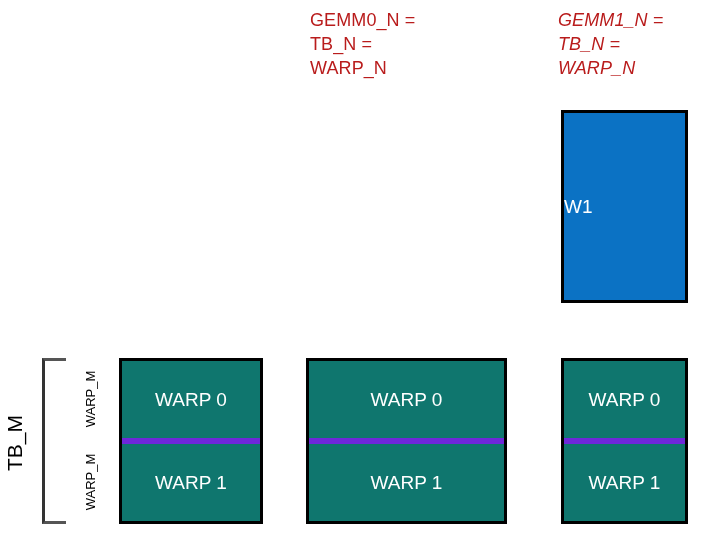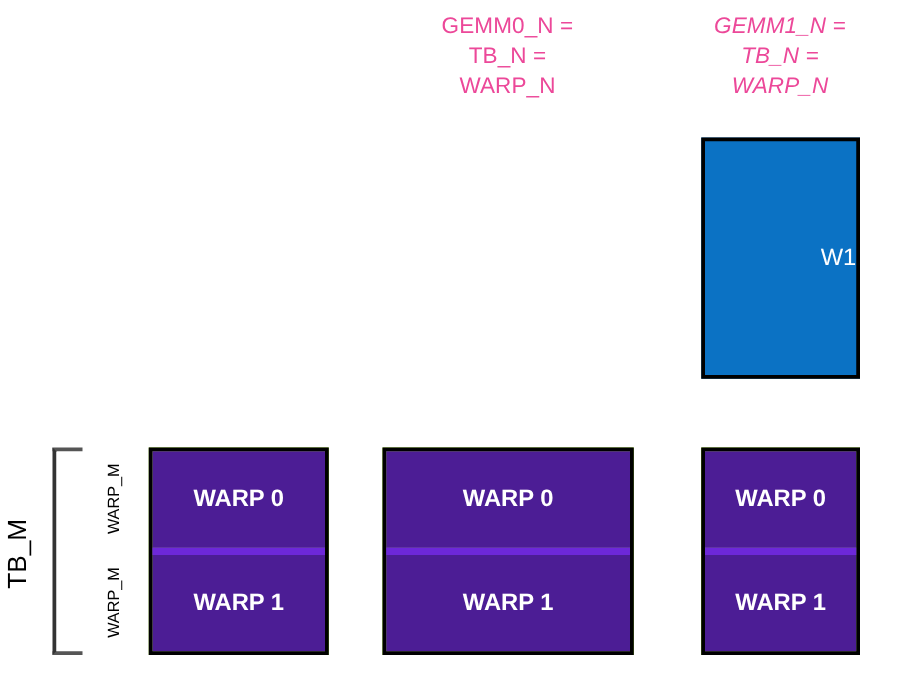--- a/index.html
+++ b/index.html
@@ -15,41 +15,41 @@
     position: relative;
     width: 720px;
     height: 540px;
     background: #ffffff;
     overflow: hidden;
   }
 
   
   .col-header {
     position: absolute;
-    text-align: center;
+    text-align: left;
     font-size: 18px;
     line-height: 24px;
-    color: #ec4899;
+    color: #b91c1c;
     white-space: pre-line;
     letter-spacing: 0.1px;
   }
   #header-gemm0 { left: 310px; top: 8px;  width: 192px; }
   #header-gemm1 { left: 558px; top: 8px;  width: 132px; font-style: italic; }
 
   
   .warp-box {
     position: absolute;
     background: #0b72c4;
     border: 3px solid #000000;
     box-sizing: border-box;
     color: #ffffff;
     font-size: 19px;
     display: flex;
     align-items: center;
-    justify-content: flex-end;
+    justify-content: flex-start;
   }
   #warp-box-w0 { left: 303px; top: 170px; width: 205px; height: 128px; }
   #warp-box-w1 { left: 561px; top: 110px; width: 127px; height: 193px; }
 
   
   .warp-stack {
     position: absolute;
     border: 3px solid #000000;
     box-sizing: border-box;
     background: #76b900;
@@ -60,22 +60,21 @@
   #warp-stack-middle { left: 306px; top: 358px; width: 201px; height: 166px; }
   #warp-stack-right  { left: 561px; top: 358px; width: 127px; height: 166px; }
 
   .warp-cell {
     flex: 1 1 0;
     display: flex;
     align-items: center;
     justify-content: center;
     color: #ffffff;
     font-size: 19px;
-    background: #4c1d95;
-    font-weight: bold;
+    background: #0f766e;
   }
   .warp-cell.divided-top {
     border-top: 6px solid #6d28d9;
   }
 
   
   .vlabel {
     position: absolute;
     color: #000000;
     white-space: nowrap;

